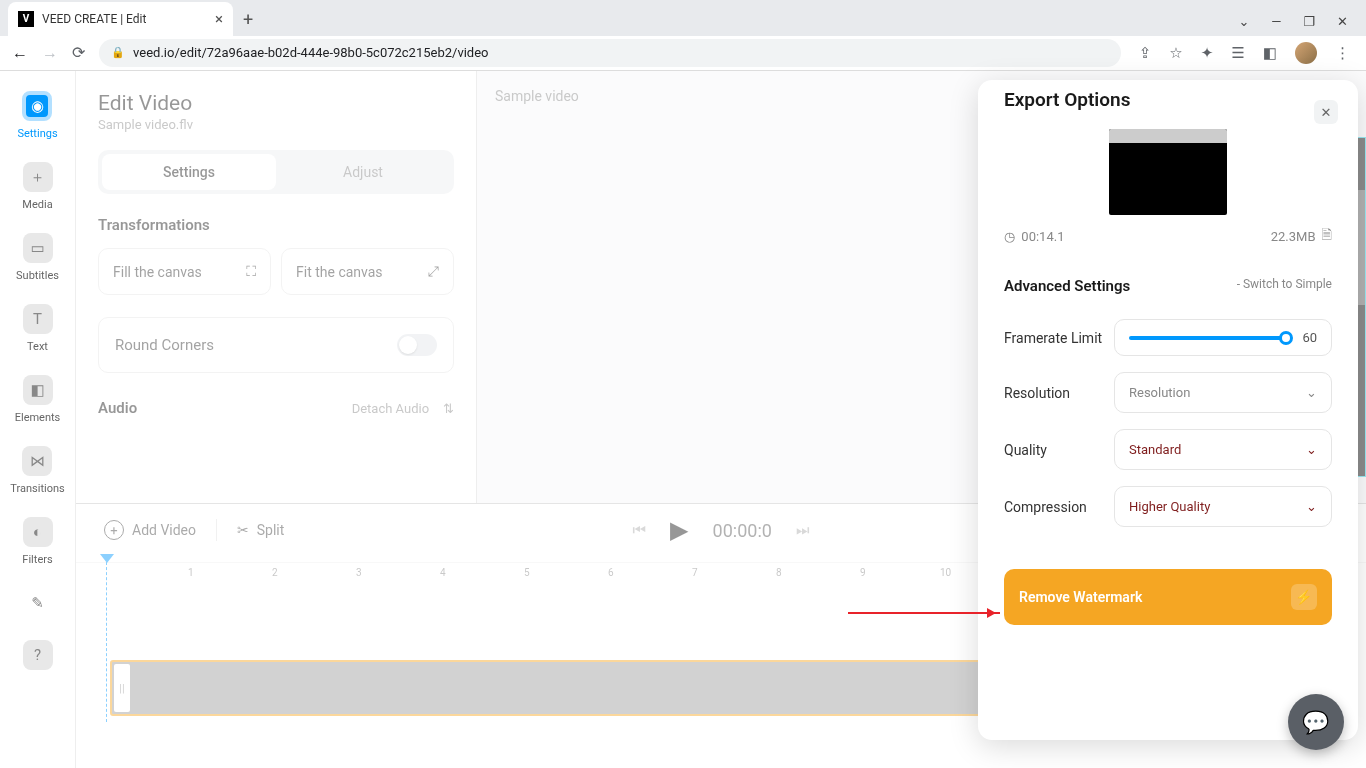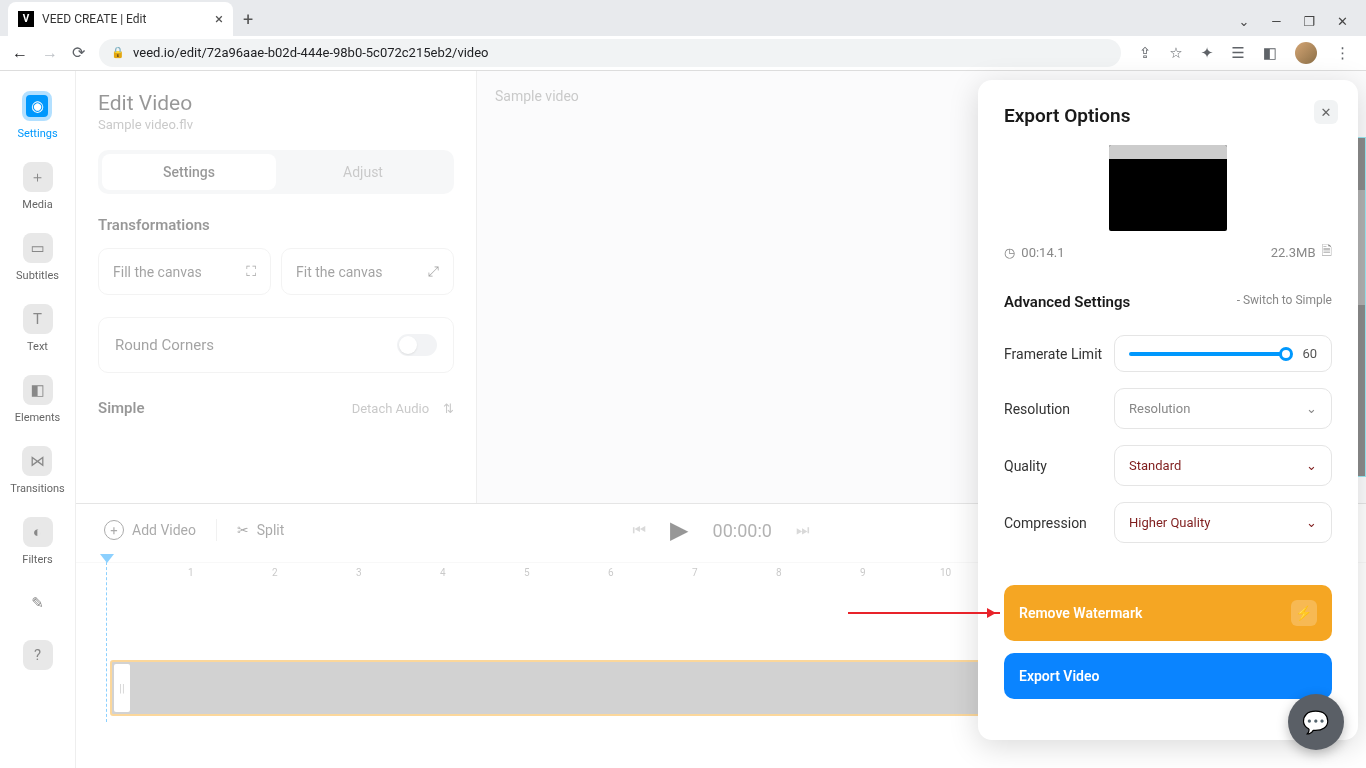--- a/index.html
+++ b/index.html
@@ -67,21 +67,21 @@
 .play-cluster .play{font-size:24px;color:#1a1a1a}
 .play-cluster .time{font-size:18px;color:#555;font-weight:400}
 .ruler{position:relative;height:30px;margin-top:6px;font-size:10px;color:#888;border-top:1px solid #f0f0f0}
 .ruler .mark{position:absolute;top:4px}
 .track-area{position:relative;height:130px}
 .playhead{position:absolute;left:30px;top:-30px;width:1px;height:160px;border-left:1px dashed #0098fd}
 .playhead::before{content:"";position:absolute;top:-8px;left:-7px;border:7px solid transparent;border-top:9px solid #0098fd}
 .clip{position:absolute;left:34px;right:8px;top:68px;height:56px;background:#9b9b9b;border:2px solid #f5a623;border-radius:3px}
 .clip-handle{position:absolute;left:2px;top:2px;bottom:2px;width:16px;background:#fff;border-radius:2px;display:flex;align-items:center;justify-content:center;color:#999;font-size:11px}
 
-.export{position:absolute;right:8px;top:80px;width:380px;height:660px;background:#fff;border-radius:14px;box-shadow:0 6px 30px rgba(0,0,0,.15);padding:24px 26px;z-index:50}
+.export{position:absolute;right:8px;top:80px;width:380px;height:660px;background:#fff;border-radius:14px;box-shadow:0 6px 30px rgba(0,0,0,.15);padding:8px 26px;z-index:50}
 .export h3{font-size:19px;font-weight:600;color:#1a1a1a}
 .export .xclose{position:absolute;right:20px;top:20px;width:24px;height:24px;border-radius:6px;background:#f1f3f4;display:flex;align-items:center;justify-content:center;font-size:13px;color:#666;cursor:pointer}
 .preview{width:118px;height:86px;background:#000;margin:18px auto 8px;border-radius:2px;position:relative;overflow:hidden}
 .preview .bar{position:absolute;top:0;left:0;right:0;height:14px;background:#ccc}
 .metarow{display:flex;justify-content:space-between;align-items:center;font-size:13px;color:#888;margin-top:10px;padding-bottom:14px}
 .metarow .lhs,.metarow .rhs{display:flex;align-items:center;gap:6px}
 .adv-head{display:flex;justify-content:space-between;align-items:flex-start;margin-top:16px;margin-bottom:24px}
 .adv-head .t{font-size:15px;font-weight:600;color:#1a1a1a}
 .adv-head .s{font-size:12px;color:#888;cursor:pointer}
 .field{display:flex;align-items:center;justify-content:space-between;margin-bottom:16px}
@@ -197,21 +197,21 @@
         <div class="iconbtn">
             <span>Fit the canvas</span>
             <span>⤢</span>
           </div>
       </div>
       <div class="togglecard">
         <span>Round Corners</span>
         <div class="toggle"></div>
       </div>
       <div class="audio-row">
-        <div class="section-title" style="margin-bottom:0">Simple</div>
+        <div class="section-title" style="margin-bottom:0">Audio</div>
         <div class="link">
             <span>Detach Audio</span>
             <span>⇅</span>
           </div>
       </div>
     </div>
     <div class="scrim"></div>
   </div>
 
   <div class="canvas">
@@ -334,20 +334,16 @@
     <div class="select filled">
         <span>Higher Quality</span>
         <span>⌄</span>
       </div>
   </div>
   <div style="height:18px"></div>
   <div class="bigbtn orange">
     <span>Remove Watermark</span>
     <span class="bolt">⚡</span>
   </div>
-  <div class="bigbtn blue">
-    <span>Export Video</span>
-    <span></span>
-  </div>
 </div>
 
 <div class="arrow"></div>
 <div class="chat">💬</div>
 
 </body></html>

